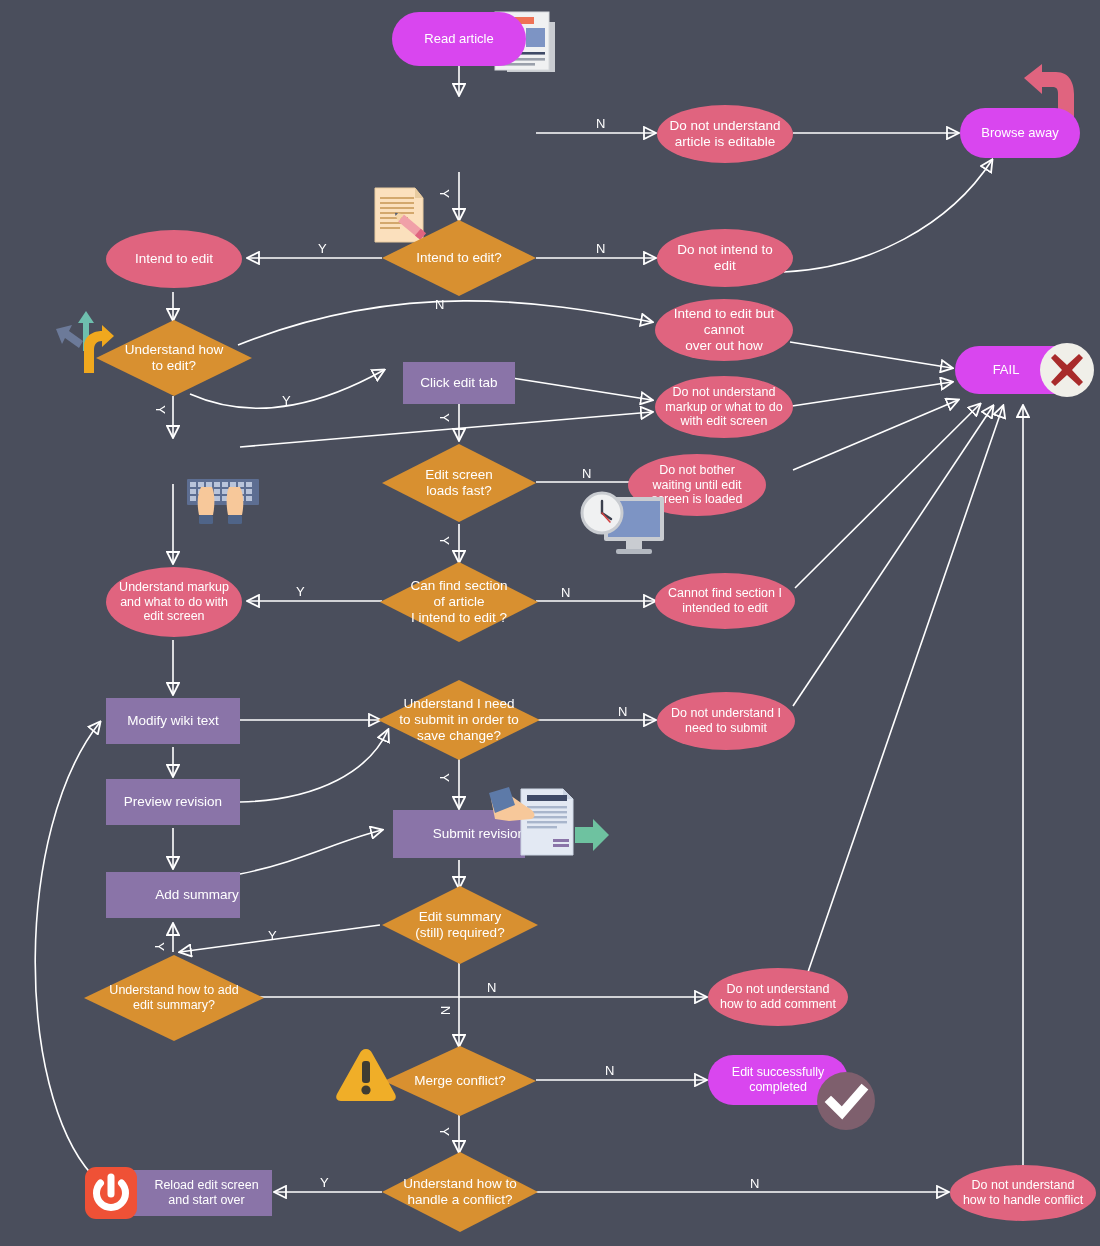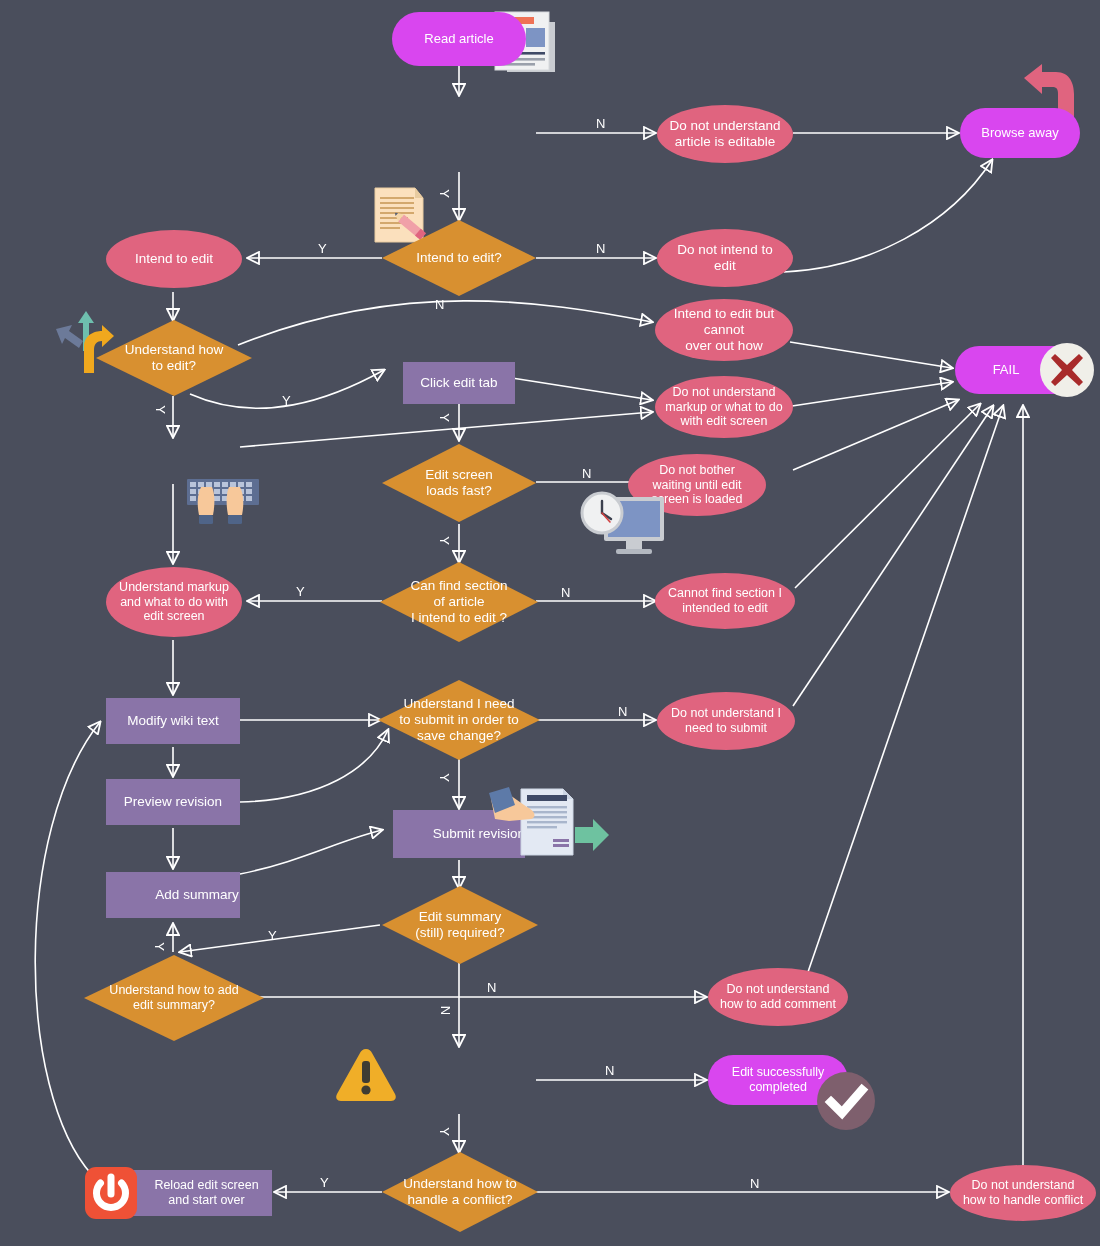--- a/index.html
+++ b/index.html
@@ -375,20 +375,24 @@
     <div class="dec-shape"></div>
     <div class="dec-label" style="white-space:pre-line;font-size:12.5px;">Understand how to add
 edit summary?</div>
   </div>
 
   <div class="node n-state" style="left:708px;top:968px;width:140px;height:58px;">
     <span style="white-space:pre-line;font-size:12.5px;">Do not understand
 how to add comment</span>
   </div>
 
+  <div class="dec-wrap" style="left:384px;top:1046px;width:152px;height:70px;">
+    <div class="dec-shape"></div>
+    <div class="dec-label">Merge conflict?</div>
+  </div>
 
   <div class="node n-term" style="left:708px;top:1055px;width:140px;height:50px;">
     <span style="white-space:pre-line;font-size:12.5px;">Edit successfully
 completed</span>
   </div>
 
   <div class="dec-wrap" style="left:382px;top:1152px;width:156px;height:80px;">
     <div class="dec-shape"></div>
     <div class="dec-label" style="white-space:pre-line;">Understand how to
 handle a conflict?</div>

